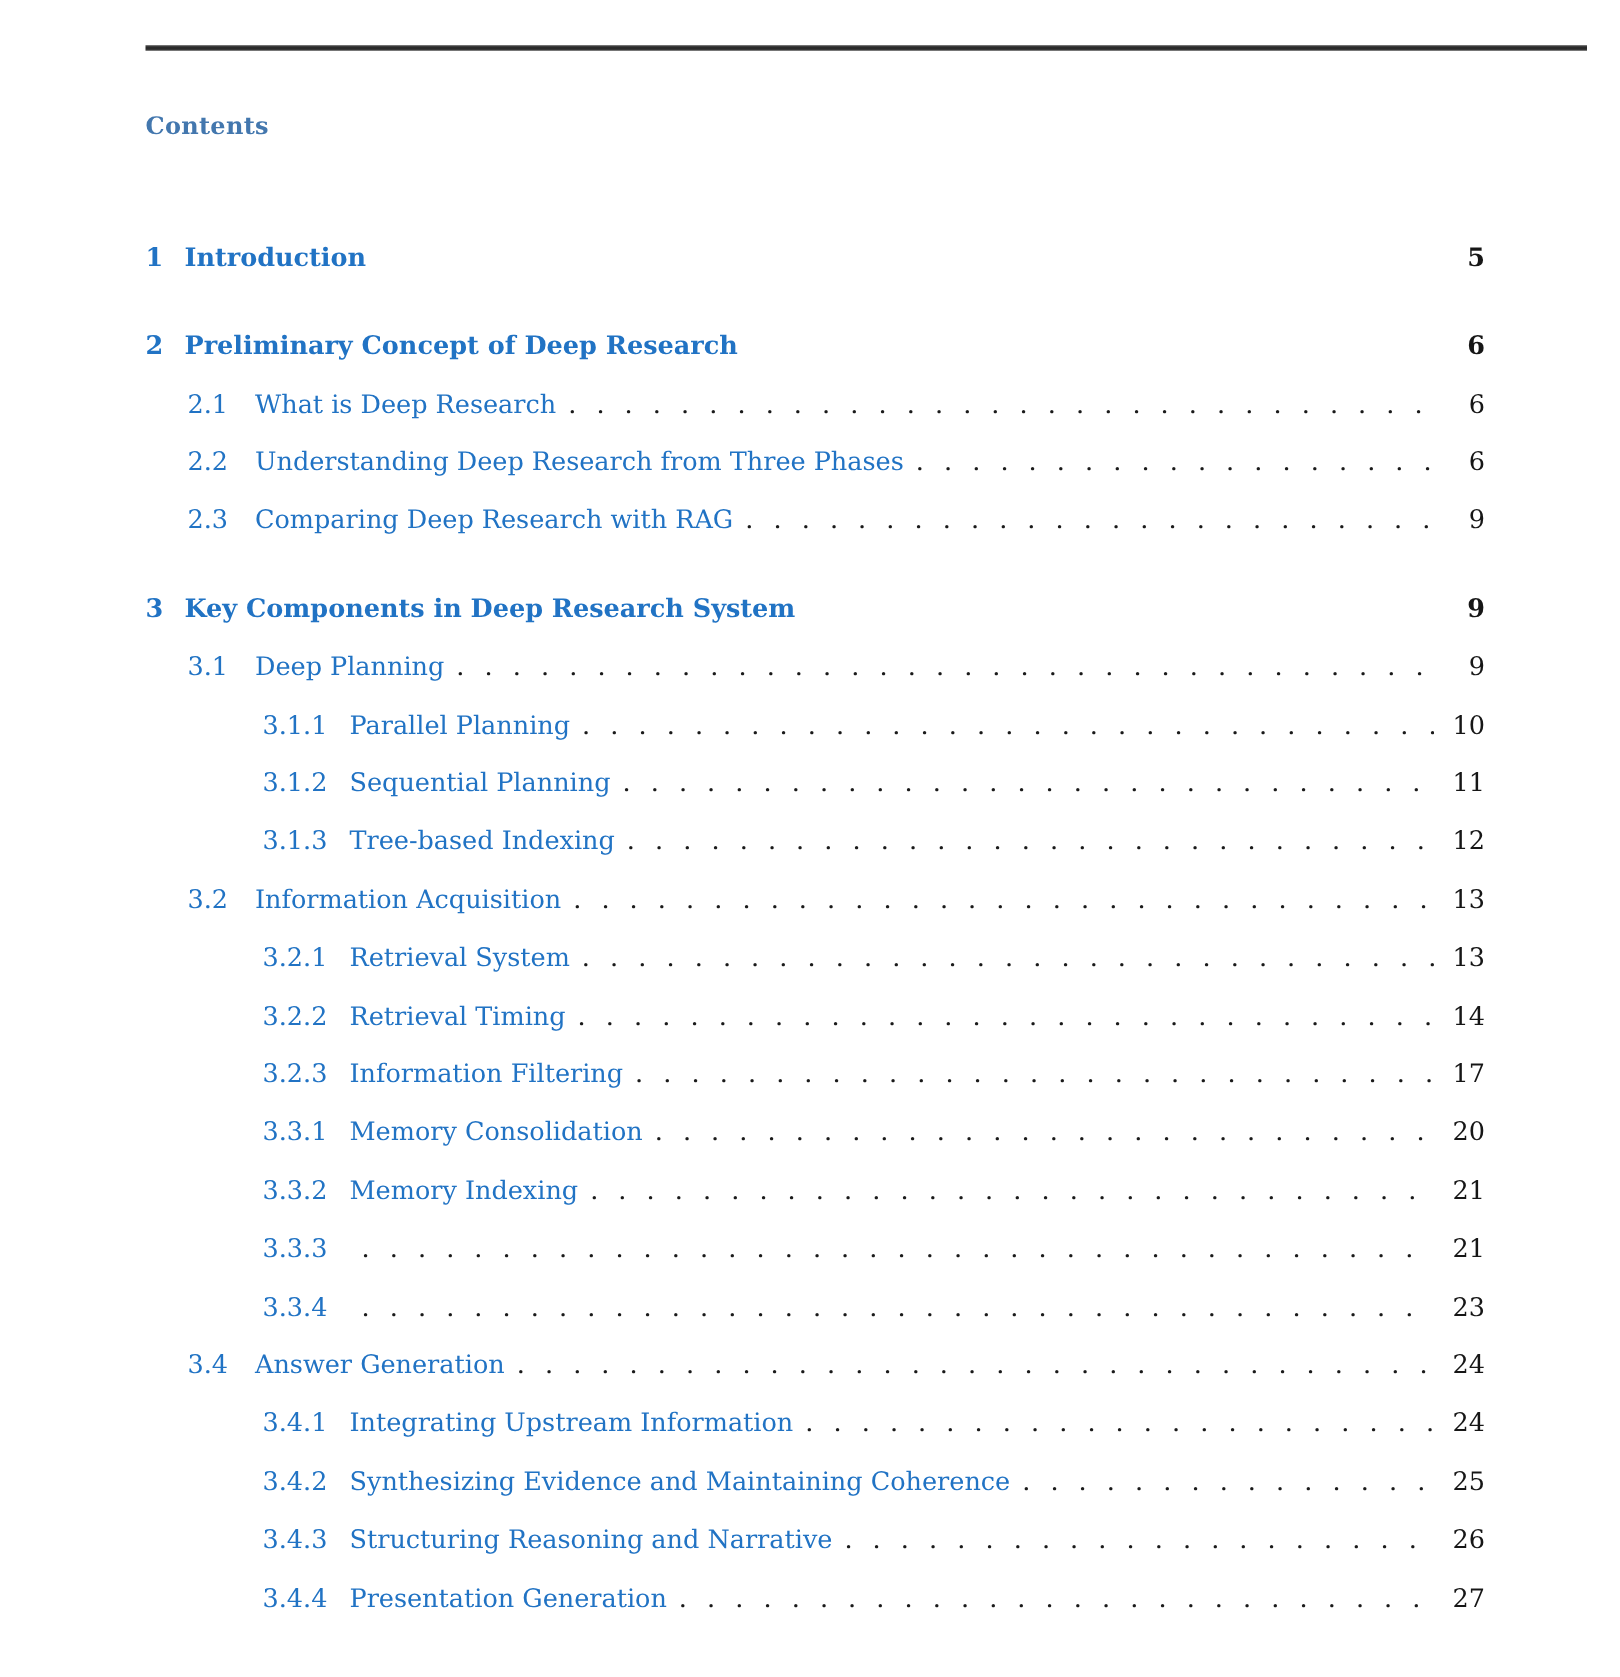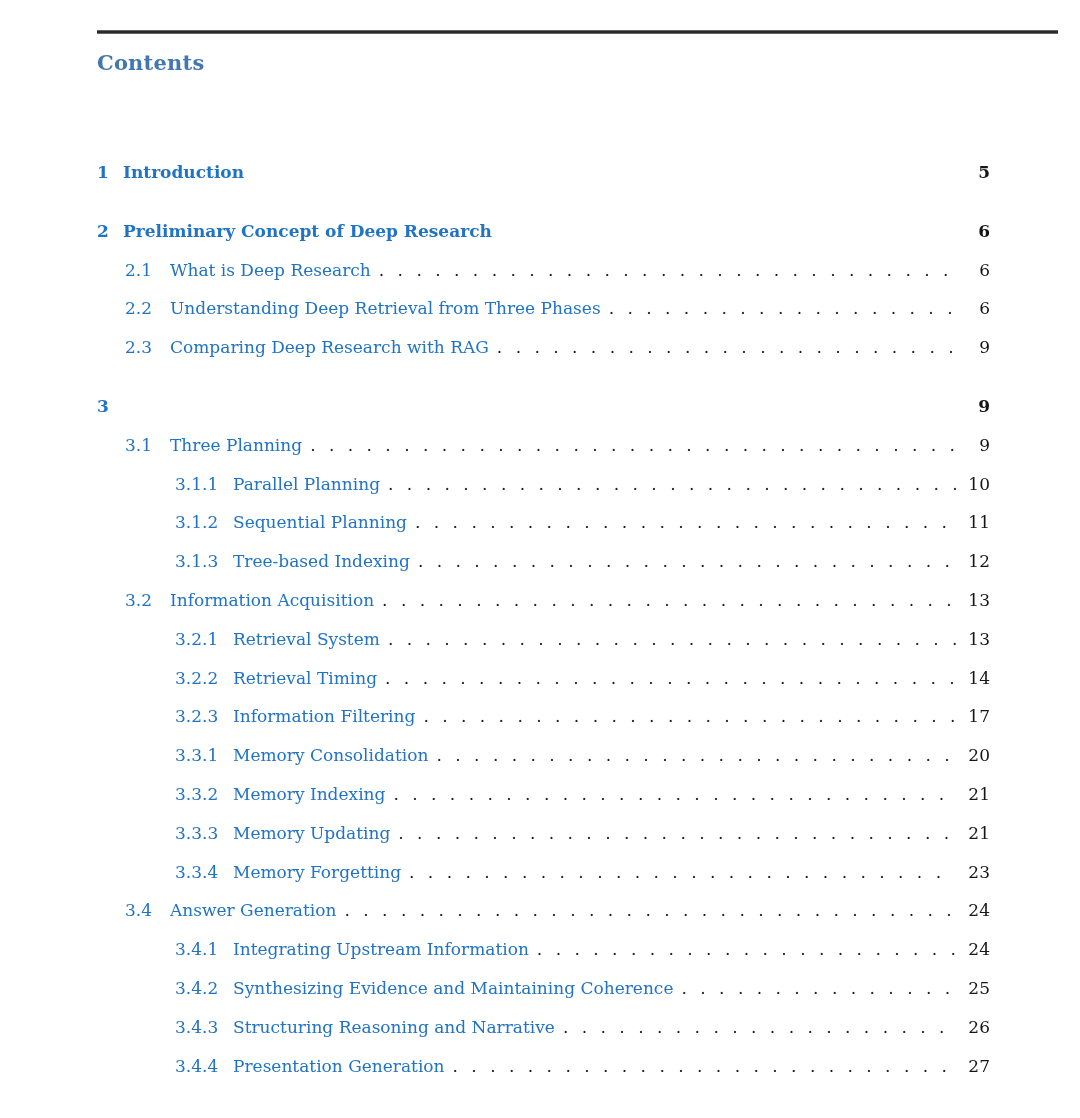--- a/index.html
+++ b/index.html
@@ -14,22 +14,22 @@
     width:1080px;height:1118px;
     font-family:"DejaVu Serif", serif;
     overflow:hidden;
   }
   .page{position:relative;width:1080px;height:1118px;background:#fff;}
   .top-rule{
     position:absolute;left:97px;top:30px;width:961px;height:4px;
     background:linear-gradient(180deg,#8d8d8d 0%,var(--rule) 30%,var(--rule) 72%,#979797 100%);
   }
   .heading{
-    position:absolute;left:97px;top:50px;
-    font-size:21px;font-weight:bold;color:var(--heading);
+    position:absolute;left:97px;top:74px;
+    font-size:16px;font-weight:bold;color:var(--heading);
     letter-spacing:.2px;
   }
   .toc{
     position:absolute;left:97px;top:133px;width:893px;
   }
   .row{
     display:flex;height:38.8px;line-height:38.8px;
     font-size:17px;color:var(--link);white-space:nowrap;
     cursor:pointer;
   }
@@ -79,41 +79,42 @@
 
   <div class="row l2">
     <span class="num">2.1</span>
     <span class="title">What is Deep Research</span>
     <span class="leader"></span>
     <span class="page-num">6</span>
   </div>
 
   <div class="row l2">
     <span class="num">2.2</span>
-    <span class="title">Understanding Deep Retrieval from Three Phases</span>
+    <span class="title">Understanding Deep Research from Three Phases</span>
     <span class="leader"></span>
     <span class="page-num">6</span>
   </div>
 
   <div class="row l2">
     <span class="num">2.3</span>
     <span class="title">Comparing Deep Research with RAG</span>
     <span class="leader"></span>
     <span class="page-num">9</span>
   </div>
 
   <div class="row l1">
     <span class="num">3</span>
+    <span class="title">Key Components in Deep Research System</span>
     <span class="leader"></span>
     <span class="page-num">9</span>
   </div>
 
   <div class="row l2">
     <span class="num">3.1</span>
-    <span class="title">Three Planning</span>
+    <span class="title">Deep Planning</span>
     <span class="leader"></span>
     <span class="page-num">9</span>
   </div>
 
   <div class="row l3">
     <span class="num">3.1.1</span>
     <span class="title">Parallel Planning</span>
     <span class="leader"></span>
     <span class="page-num">10</span>
   </div>
@@ -170,28 +171,26 @@
 
   <div class="row l3">
     <span class="num">3.3.2</span>
     <span class="title">Memory Indexing</span>
     <span class="leader"></span>
     <span class="page-num">21</span>
   </div>
 
   <div class="row l3">
     <span class="num">3.3.3</span>
-    <span class="title">Memory Updating</span>
     <span class="leader"></span>
     <span class="page-num">21</span>
   </div>
 
   <div class="row l3">
     <span class="num">3.3.4</span>
-    <span class="title">Memory Forgetting</span>
     <span class="leader"></span>
     <span class="page-num">23</span>
   </div>
 
   <div class="row l2">
     <span class="num">3.4</span>
     <span class="title">Answer Generation</span>
     <span class="leader"></span>
     <span class="page-num">24</span>
   </div>

